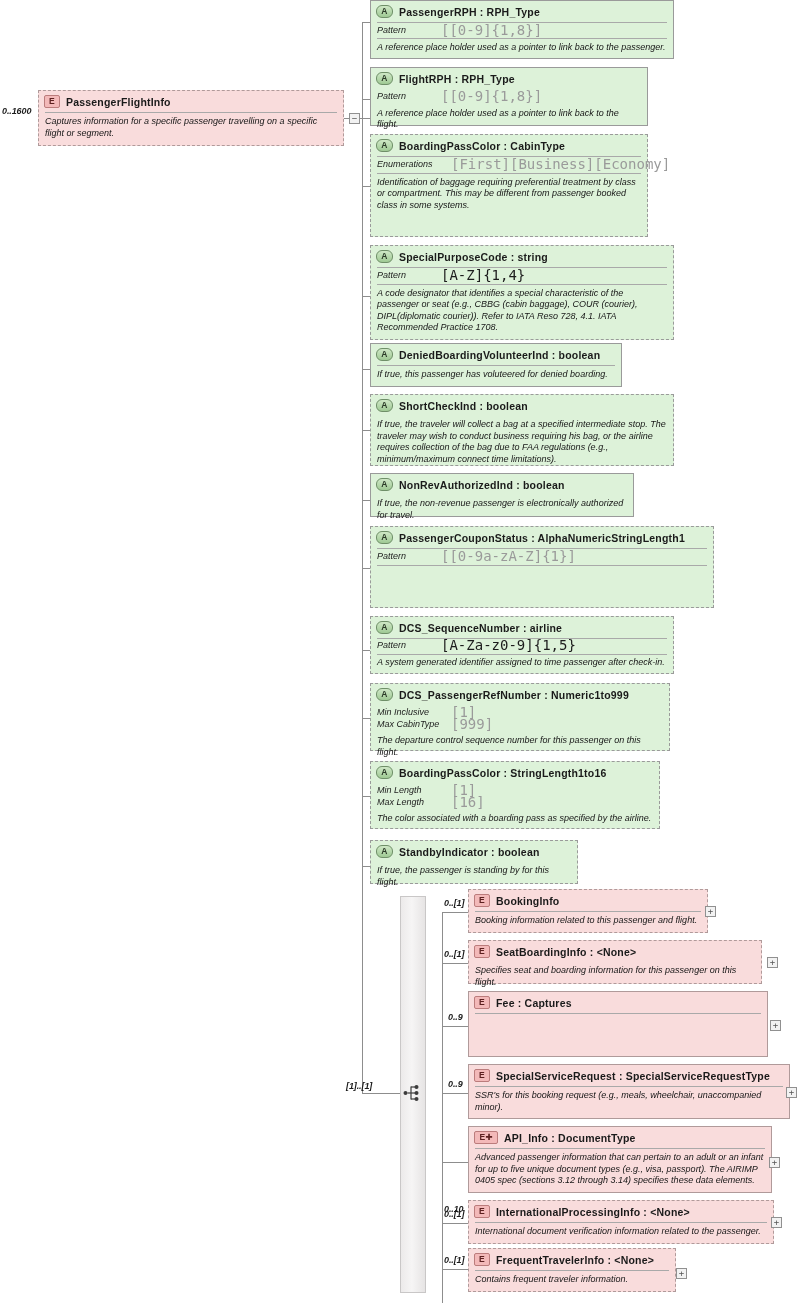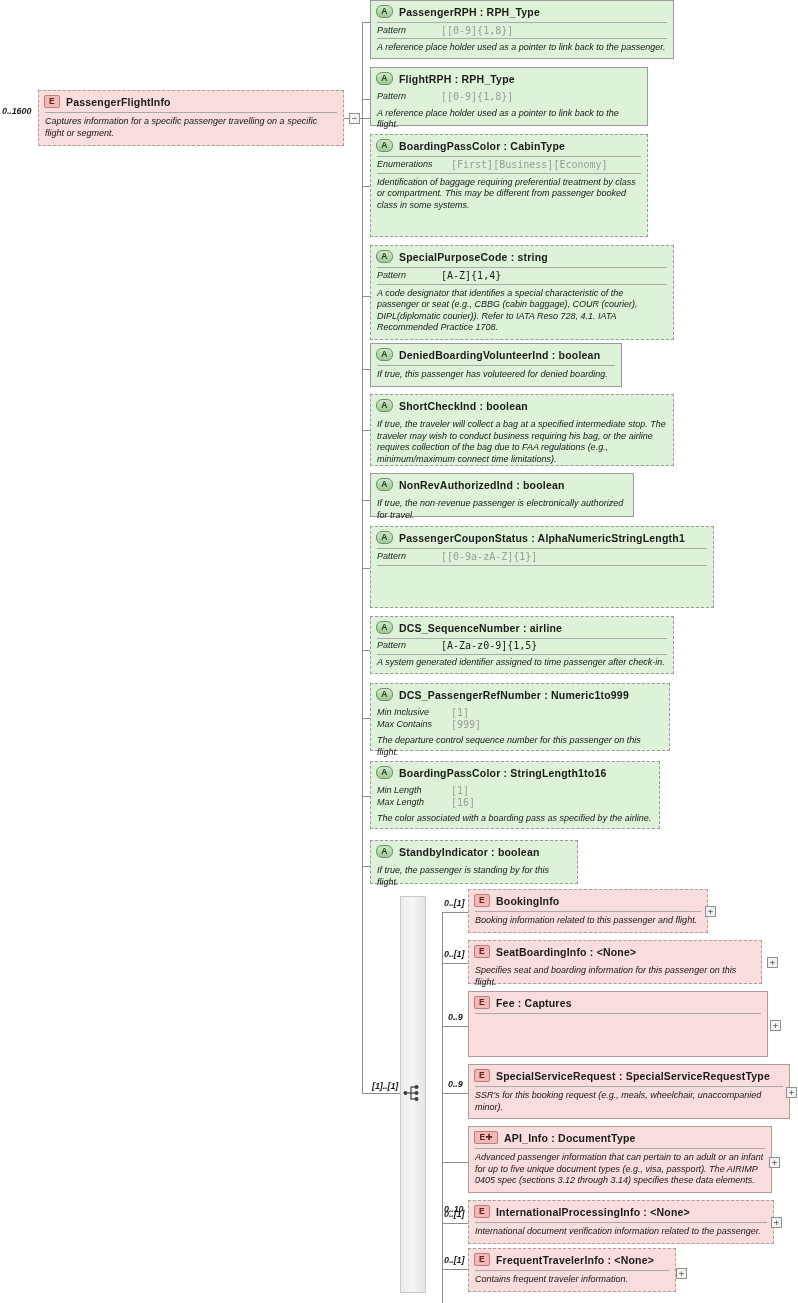--- a/index.html
+++ b/index.html
@@ -49,21 +49,21 @@
   .ico.a{background:linear-gradient(#cfe8c6,#9fc994);border:1px solid #6f8f68;color:#2c3a29;border-radius:6px;}
   .ico.e{background:#f3b9b9;border:1px solid #bb7c7c;color:#5c2020;border-radius:2px;width:16px;}
   .ico.ep{width:24px;border-radius:2px;background:#f3b9b9;border:1px solid #bb7c7c;color:#5c2020;
           letter-spacing:0px;}
 
   
   .facets{padding:2px 7px 2px 6px;font-size:9px;color:#222;}
   .frow{display:flex;line-height:11.5px;white-space:nowrap;}
   .fname{font-style:italic;width:64px;flex:0 0 auto;color:#1c1c1c;}
   .fname.wide{width:74px;}
-  .fval{color:#9a9a9a;font-family:"DejaVu Sans Mono","Liberation Mono",monospace;font-size:10px;}
+  .fval{color:#9a9a9a;font-family:"DejaVu Sans Mono","Liberation Mono",monospace;font-size:14px;}
   .fval.dark{color:#1c1c1c;}
   .fvals{display:flex;flex-direction:row;}
 
   .doc{
     padding:3px 7px 4px 6px;font-size:9px;font-style:italic;color:#161616;
     line-height:11.6px;
   }
 
   
   .expander{
@@ -276,21 +276,21 @@
         <span class="ico a">A</span>
         <span class="nm">DCS_PassengerRefNumber : Numeric1to999</span>
       </div>
       <div class="sep"></div>
       <div class="facets">
         <div class="frow">
           <span class="fname wide">Min Inclusive</span>
           <span class="fval">[1]</span>
         </div>
         <div class="frow">
-          <span class="fname wide">Max Contains</span>
+          <span class="fname wide">Max CabinType</span>
           <span class="fval">[999]</span>
         </div>
       </div>
       <div class="sep"></div>
       <div class="doc">The departure control sequence number for this passenger on this flight.</div>
     </div>
   </div>
 
   <div class="ln lnh" style="left:362px;top:796px;width:9px;"></div>
   <div class="node attr shadow" style="left:370px;top:761px;width:290px;height:68px;">
@@ -322,21 +322,21 @@
         <span class="ico a">A</span>
         <span class="nm">StandbyIndicator : boolean</span>
       </div>
       <div class="sep"></div>
       <div class="doc">If true, the passenger is standing by for this flight.</div>
     </div>
   </div>
 
   <div class="ln lnv" style="left:362px;top:118px;height:975px;"></div>
   <div class="ln lnh" style="left:362px;top:1093px;width:40px;"></div>
-  <div class="card" style="left:372px;top:1081px;text-align:right;">[1]..[1]</div>
+  <div class="card" style="left:346px;top:1081px;text-align:right;">[1]..[1]</div>
 
   <div class="seqcol" style="left:400px;top:896px;width:26px;height:397px;"></div>
 
   <svg class="seqico" style="left:403px;top:1083px;" viewBox="0 0 22 20">
     <circle cx="2.5" cy="10" r="2" fill="#3c3c3c"></circle>
     <line x1="4.5" y1="10" x2="8" y2="10" stroke="#3c3c3c" stroke-width="1.2"></line>
     <line x1="8" y1="3.5" x2="8" y2="16.5" stroke="#3c3c3c" stroke-width="1.2"></line>
     <line x1="8" y1="4" x2="12" y2="4" stroke="#3c3c3c" stroke-width="1.2"></line>
     <line x1="8" y1="10" x2="12" y2="10" stroke="#3c3c3c" stroke-width="1.2"></line>
     <line x1="8" y1="16" x2="12" y2="16" stroke="#3c3c3c" stroke-width="1.2"></line>

